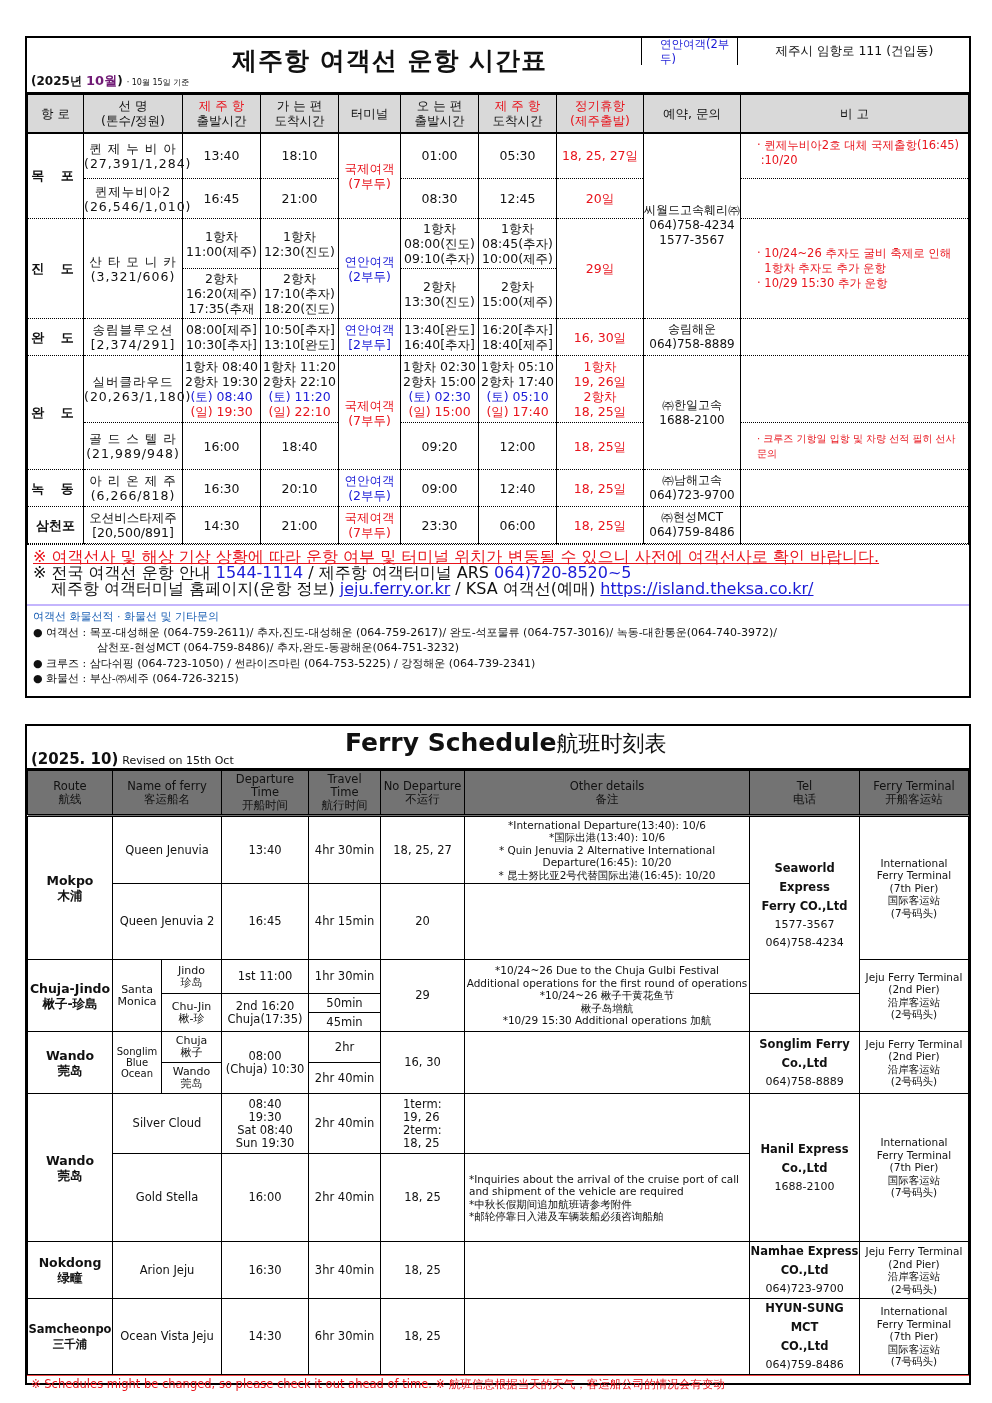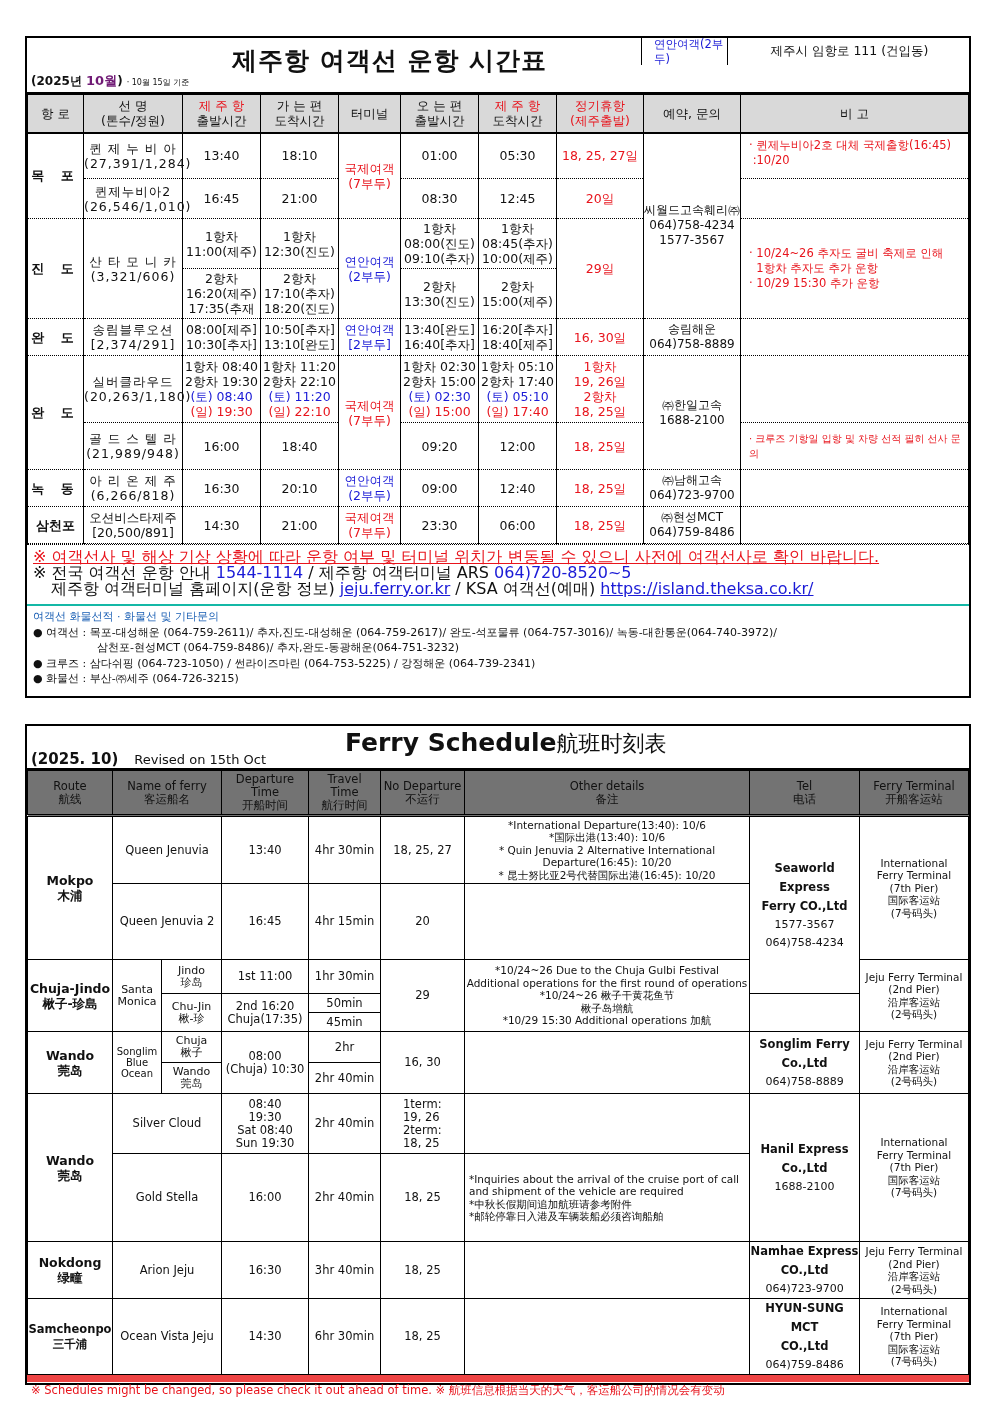--- a/index.html
+++ b/index.html
@@ -22,73 +22,73 @@
     position: absolute; left: 205px; top: 6px; font-size: 25px; font-weight: bold;
     letter-spacing: 1px;
   }
   #ko .asof { position: absolute; left: 4px; top: 34px; font-size: 12px; font-weight: bold; }
   #ko .asof .mon { color: #701a75; font-size: 13px; }
   #ko .asof .small { font-size: 8px; font-weight: normal; margin-left: 4px; }
   #ko .termbox { position: absolute; left: 614px; top: 0; width: 330px; height: 54px; }
   #ko .termbox .r { display: flex; height: 27px; }
   #ko .termbox .r + .r { border-top: 1px solid #000; }
   #ko .termbox .lab {
-    width: 87px; border-left: 1px solid #000; border-right: 1px solid #000;
-    font-size: 11.5px; display: flex; align-items: center; padding-left: 12px;
+    width: 97px; border-left: 1px solid #000; border-right: 1px solid #000;
+    font-size: 11.5px; display: flex; align-items: center; padding-left: 18px;
   }
   #ko .termbox .addr { flex: 1; font-size: 12.5px; display: flex; align-items: center; justify-content: center; }
 
   table.kt { border-collapse: collapse; width: 100%; table-layout: fixed; }
   table.kt th {
     background: #d9d9d9; font-size: 12.5px; font-weight: normal; height: 38px;
     border: 1px solid #000; border-bottom: 2px solid #000; line-height: 15px;
   }
   table.kt td {
     border-left: 1px solid #000; border-right: 1px solid #000;
     border-top: 1px dotted #000; border-bottom: 1px dotted #000;
     text-align: center; font-size: 12.5px; line-height: 15px; vertical-align: middle;
   }
   table.kt td.route { font-weight: bold; letter-spacing: 6px; font-size: 13px; }
   table.kt td.route.s { letter-spacing: 0; }
   table.kt td.ship { letter-spacing: 1px; }
-  table.kt td.rem { text-align: left; font-size: 11.5px; padding-left: 8px; vertical-align: top; padding-top: 4px; }
+  table.kt td.rem { text-align: left; font-size: 11.5px; padding-left: 16px; vertical-align: top; padding-top: 4px; }
   table.kt td.rem.mid { vertical-align: middle; padding-top: 0; }
   table.kt td.small { font-size: 12px; }
 
   #ko .notes { border-top: 1px dotted #000; padding: 4px 4px 0 6px; font-size: 16px; line-height: 16px; height: 60px; }
   #ko .notes .warn { color: #e8141c; text-decoration: underline; }
-  #ko .cargo { border-top: 2px solid #14b8a6; padding: 3px 6px; font-size: 11px; line-height: 15.5px; }
+  #ko .cargo { border-top: 2px solid #c4b5fd; padding: 3px 6px; font-size: 11px; line-height: 15.5px; }
   #ko .cargo .h { color: #1a5fb4; }
   #ko .cargo .ind { padding-left: 64px; }
 
   
   #en {
     position: absolute; left: 25px; top: 724px; width: 946px; height: 661px;
     border: 2px solid #000;
   }
   #en .titlebar { position: relative; height: 44px; border-bottom: 2px solid #000; }
   #en .title { position: absolute; left: 318px; top: 2px; font-size: 25px; font-weight: bold; }
   #en .title .cn { font-weight: normal; font-size: 22px; margin-left: 0; }
   #en .rev { position: absolute; left: 4px; top: 24px; font-size: 15px; font-weight: bold; }
-  #en .rev .s { font-size: 13px; font-weight: normal; margin-left: 16px; }
+  #en .rev .s { font-size: 11px; font-weight: normal; margin-left: 4px; }
 
   table.et { border-collapse: collapse; width: 100%; table-layout: fixed; font-family: "DejaVu Sans", sans-serif; }
   table.et th {
     background: #737373; font-size: 11.5px; font-weight: normal; height: 45px;
     border: 1px solid #000; border-bottom: 3px double #000; line-height: 13px;
   }
   table.et td { border: 1px solid #000; text-align: center; font-size: 11.5px; line-height: 13px; vertical-align: middle; }
   table.et td.route { font-weight: bold; font-size: 12.5px; line-height: 15px; }
   table.et td.det { font-size: 10.5px; line-height: 12.5px; }
   table.et td.det.l { text-align: left; padding-left: 4px; }
   table.et td.tel { font-size: 11px; line-height: 18px; }
   table.et td.tel b { font-size: 11.5px; }
   table.et td.term { font-size: 10.5px; line-height: 12.5px; }
   table.et td.sm { font-size: 11px; line-height: 12px; }
-  #en .foot { color: #e8141c; font-size: 11.5px; padding: 1px 4px; border-top: 7px solid #ef4444; }
+  #en .foot { color: #e8141c; font-size: 11.5px; padding: 1px 4px; border-top: 1px solid #ef4444; }
 </style>
 </head>
 <body>
 
 <div id="ko">
   <div class="titlebar">
     <div class="title">제주항 여객선 운항 시간표</div>
     <div class="asof">
       <span>(2025년 </span><span class="mon">10월</span><span>)</span><span class="small">· 10월 15일 기준</span>
     </div>

